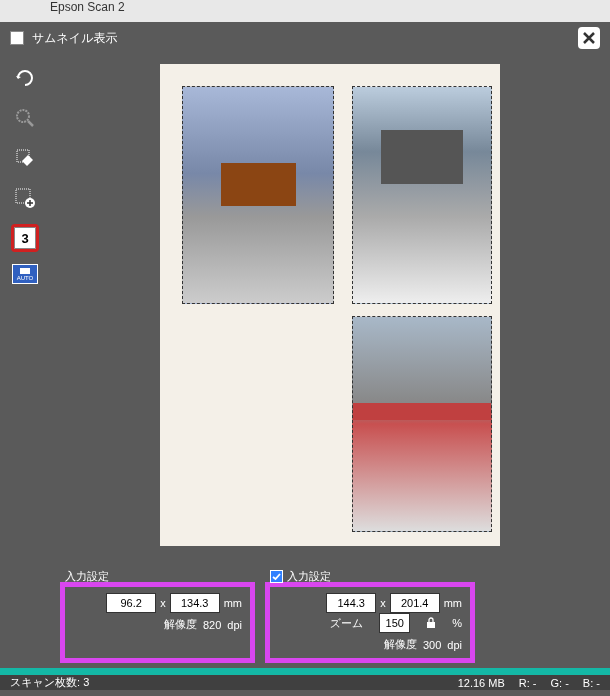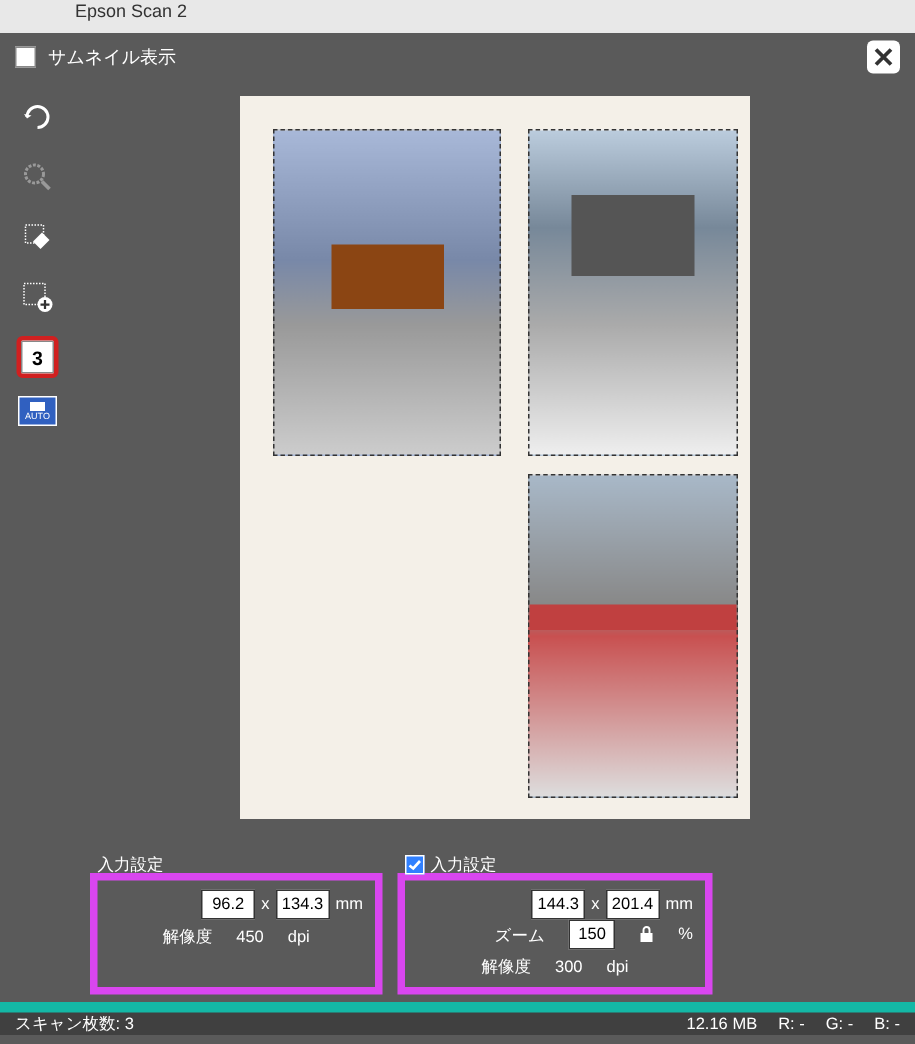--- a/index.html
+++ b/index.html
@@ -25,22 +25,22 @@
   .photo3 { left: 192px; top: 252px; width: 140px; height: 216px; background: linear-gradient(180deg, #a8b8c8 0%, #888 40%, #c85050 50%, #ddd 100%); }
   .p1-train { position: absolute; top: 35%; left: 25%; width: 50%; height: 20%; background: #8B4513; }
   .p2-train { position: absolute; top: 20%; left: 20%; width: 60%; height: 25%; background: #555; }
   .p3-beam { position: absolute; top: 40%; left: 0; width: 100%; height: 8%; background: #c04040; }
 
   .settings-row { display: flex; gap: 10px; padding: 5px 10px; }
   .settings-box { border: 5px solid #d946ef; padding: 6px 8px; }
   .settings-box.left { width: 195px; }
   .settings-box.right { width: 210px; }
   .input-row { display: flex; align-items: center; gap: 4px; font-size: 11px; justify-content: flex-end; }
-  .num-input { width: 36px; height: 20px; background: #fff; color: #000; border: 1px solid #333; text-align: center; font-size: 11px; padding: 2px; }
-  .res-row { display: flex; align-items: center; justify-content: center; gap: 16px; font-size: 11px; margin-top: 4px; }
+  .num-input { width: 50px; height: 20px; background: #fff; color: #000; border: 1px solid #333; text-align: center; font-size: 11px; padding: 2px; }
+  .res-row { display: flex; align-items: center; justify-content: flex-end; gap: 6px; font-size: 11px; margin-top: 4px; }
   .zoom-row { display: flex; align-items: center; justify-content: flex-end; gap: 16px; font-size: 11px; margin-top: 0; }
   .lock-icon { width: 10px; height: 12px; }
   .checkbox-sm { width: 13px; height: 13px; background: #3080ff; border: 1px solid #fff; display: inline-flex; align-items: center; justify-content: center; }
   .checkbox-sm.off { background: #fff; }
   .checkbox-sm svg { width: 9px; height: 9px; }
   .flip-row { display: flex; align-items: center; gap: 6px; font-size: 11px; padding: 3px 12px; }
   .statusbar { height: 22px; background: #404040; display: flex; align-items: center; justify-content: space-between; padding: 0 10px; font-size: 11px; border-top: 7px solid #14b8a6; }
   .status-right { display: flex; gap: 14px; }
   .top-label { position: absolute; top: -18px; left: 0; font-size: 11px; color: #fff; }
 </style>
@@ -120,21 +120,21 @@
       <div class="settings-box left" style="position:relative;">
         <div class="top-label">入力設定</div>
         <div class="input-row">
           <input class="num-input" value="96.2" style="">
           <span>x</span>
           <input class="num-input" value="134.3" style="">
           <span>mm</span>
         </div>
         <div class="res-row">
           <span>解像度</span>
-          <span>450</span>
+          <span>820</span>
           <span>dpi</span>
         </div>
       </div>
 
       <div class="settings-box right" style="position:relative;">
         <div class="top-label" style="display:flex;align-items:center;gap:4px;">
           <span class="checkbox-sm">
             <svg viewBox="0 0 9 9">
                 <path d="M1 5 L3.5 7 L8 2" stroke="#fff" stroke-width="1.8" fill="none"></path>
               </svg>

